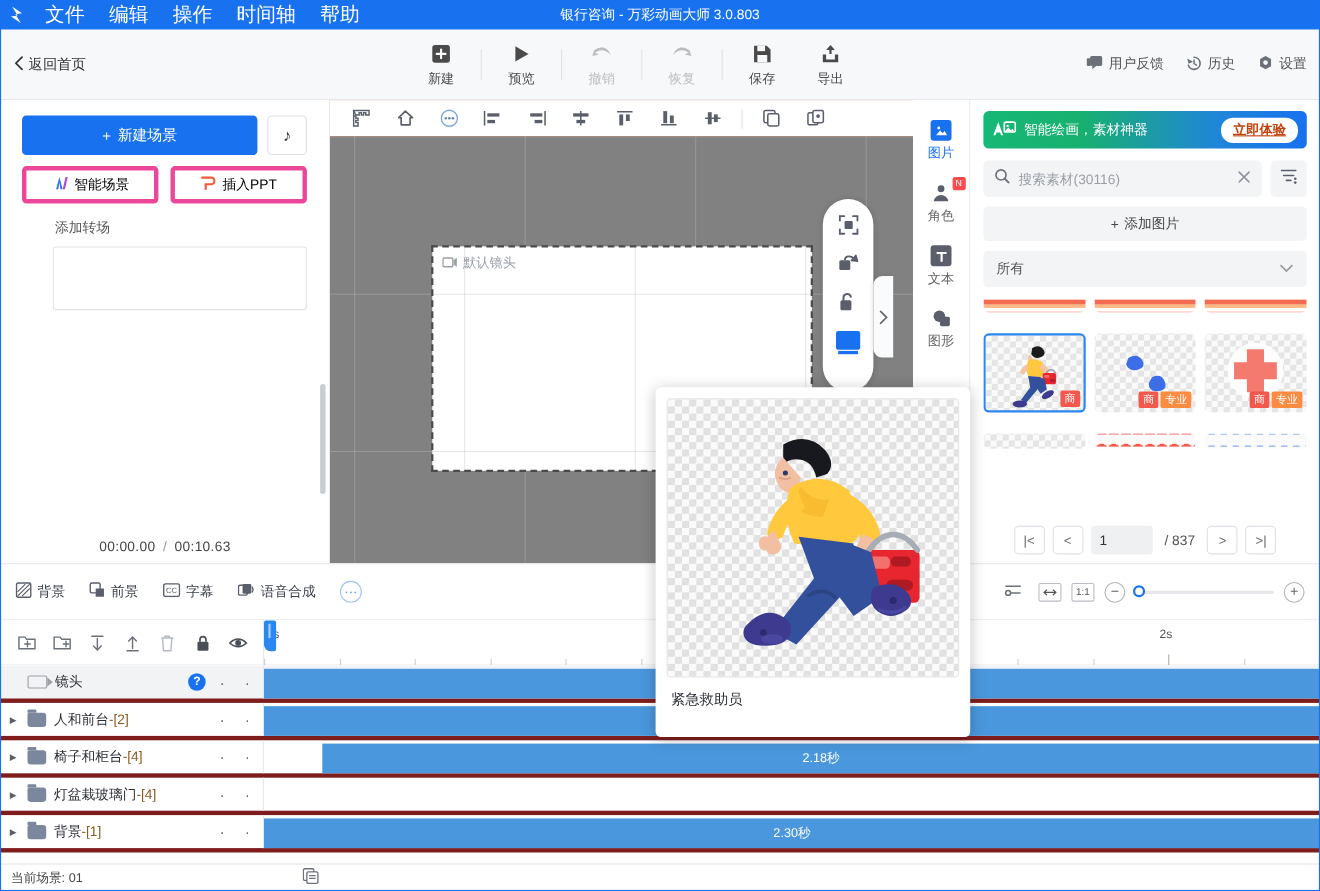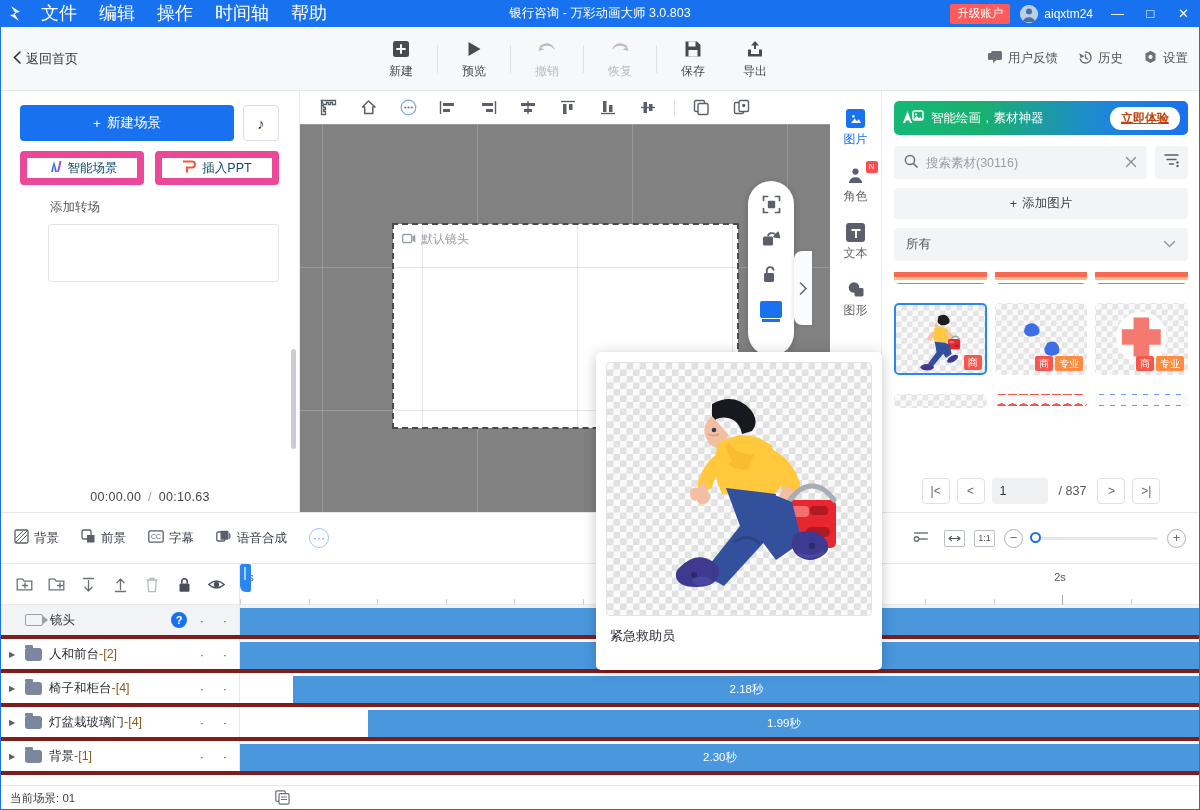--- a/index.html
+++ b/index.html
@@ -86,23 +86,23 @@
     display: flex; align-items: center; justify-content: center; gap: 6px;
     font-size: 13.5px; cursor: pointer;
   }
   .btn-music {
     width: 36px; height: 36px; border: 1px solid #dcdfe6; border-radius: 4px;
     display: flex; align-items: center; justify-content: center;
     font-size: 15px; color: #333; cursor: pointer; background: #fff;
   }
   .scene-row2 { padding: 10px 20px 0 20px; display: flex; gap: 11px; }
   .btn-outline {
-    flex: 1; height: 34px; border: 7px solid #ec4899; border-radius: 4px;
+    flex: 1; height: 34px; border: 4px solid #ec4899; border-radius: 4px;
     background: #fff; display: flex; align-items: center; justify-content: center;
-    gap: 6px; font-size: 12.5px; color: #0c4a6e; cursor: pointer;
+    gap: 6px; font-size: 12.5px; color: #000000; cursor: pointer;
   }
   .scene-list { margin-top: 14px; position: relative; }
   .scene-card {
     margin: 0 20px 0 48px; height: 126px; border: 2px solid #1871ef;
     border-radius: 3px; background: #fff; position: relative; cursor: pointer;
   }
   .scene-num {
     position: absolute; left: -28px; bottom: 18px;
     font-size: 12.5px; color: #1871ef; font-weight: 600;
   }
@@ -456,34 +456,20 @@
       <svg width="13" height="15" viewBox="0 0 13 15">
           <path d="M2 0 L11 6 L5 7 L10 15 L1 9 L7 8 Z" fill="#fff"></path>
         </svg>
     </div>
     <div class="menu-item">文件</div>
     <div class="menu-item">编辑</div>
     <div class="menu-item">操作</div>
     <div class="menu-item">时间轴</div>
     <div class="menu-item">帮助</div>
     <div class="title-center">银行咨询 - 万彩动画大师 3.0.803</div>
-    <div class="title-right">
-      <div class="upgrade-badge">升级账户</div>
-      <div class="avatar">
-        <svg width="18" height="18" viewBox="0 0 18 18">
-            <circle cx="9" cy="9" r="9" fill="#b9cfe8"></circle>
-            <circle cx="9" cy="6.6" r="3" fill="#4a6f9e"></circle>
-            <path d="M2.6 17a6.7 6.7 0 0 1 12.8 0z" fill="#4a6f9e"></path>
-          </svg>
-      </div>
-      <div class="username">aiqxtm24</div>
-      <div class="win-btn">—</div>
-      <div class="win-btn">□</div>
-      <div class="win-btn close">✕</div>
-    </div>
   </div>
 
   <div class="toolbar">
     <div class="back-home">
       <span>
         <svg width="8" height="13" viewBox="0 0 8 13">
             <path d="M7 1 L1.5 6.5 L7 12" stroke="#333" stroke-width="1.6" fill="none" stroke-linecap="round"></path>
           </svg>
       </span>
       <span>返回首页</span>
@@ -1084,23 +1070,20 @@
           <div class="clip" style="left: 53px; width: 907px;">2.18秒</div>
         </div>
       </div>
       <div class="track-row">
         <div class="track-head">
           <span class="tri">▶</span>
           <span class="folder-ico"></span>
           <span class="track-name">灯盆栽玻璃门<span class="cnt">-[4]</span></span>
           <span class="dot-btn">·</span>
           <span class="dot-btn" style="margin-right:6px">·</span>
-        </div>
-        <div class="track-lane">
-          <div class="clip" style="left: 128px; width: 832px;">1.99秒</div>
         </div>
       </div>
       <div class="track-row">
         <div class="track-head">
           <span class="tri">▶</span>
           <span class="folder-ico"></span>
           <span class="track-name">背景<span class="cnt">-[1]</span></span>
           <span class="dot-btn">·</span>
           <span class="dot-btn" style="margin-right:6px">·</span>
         </div>

